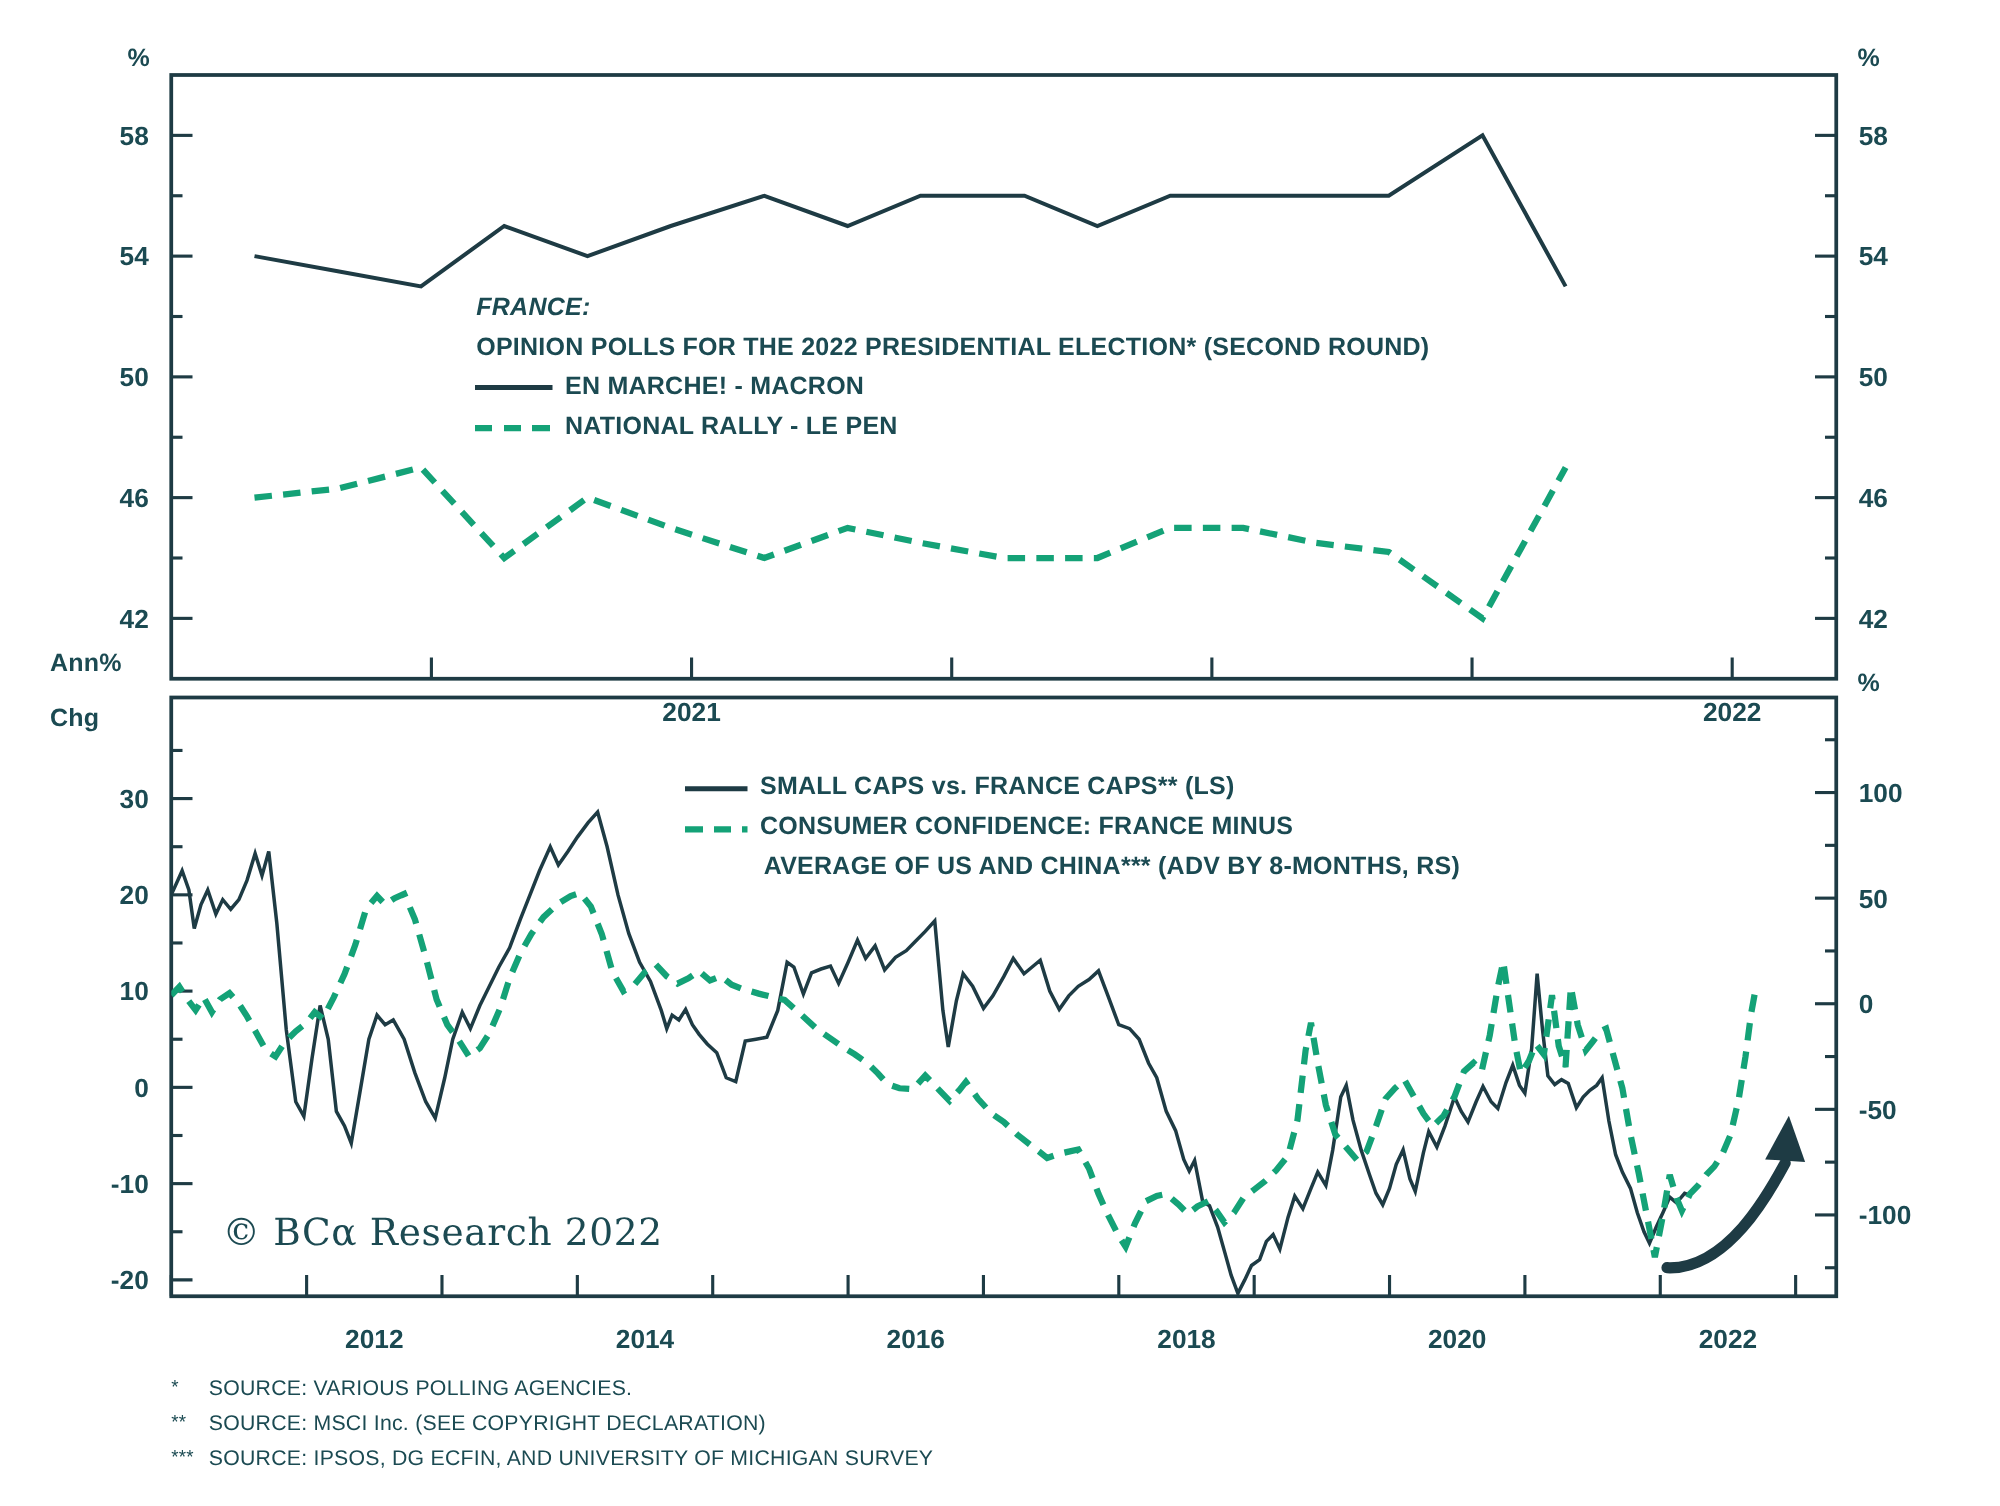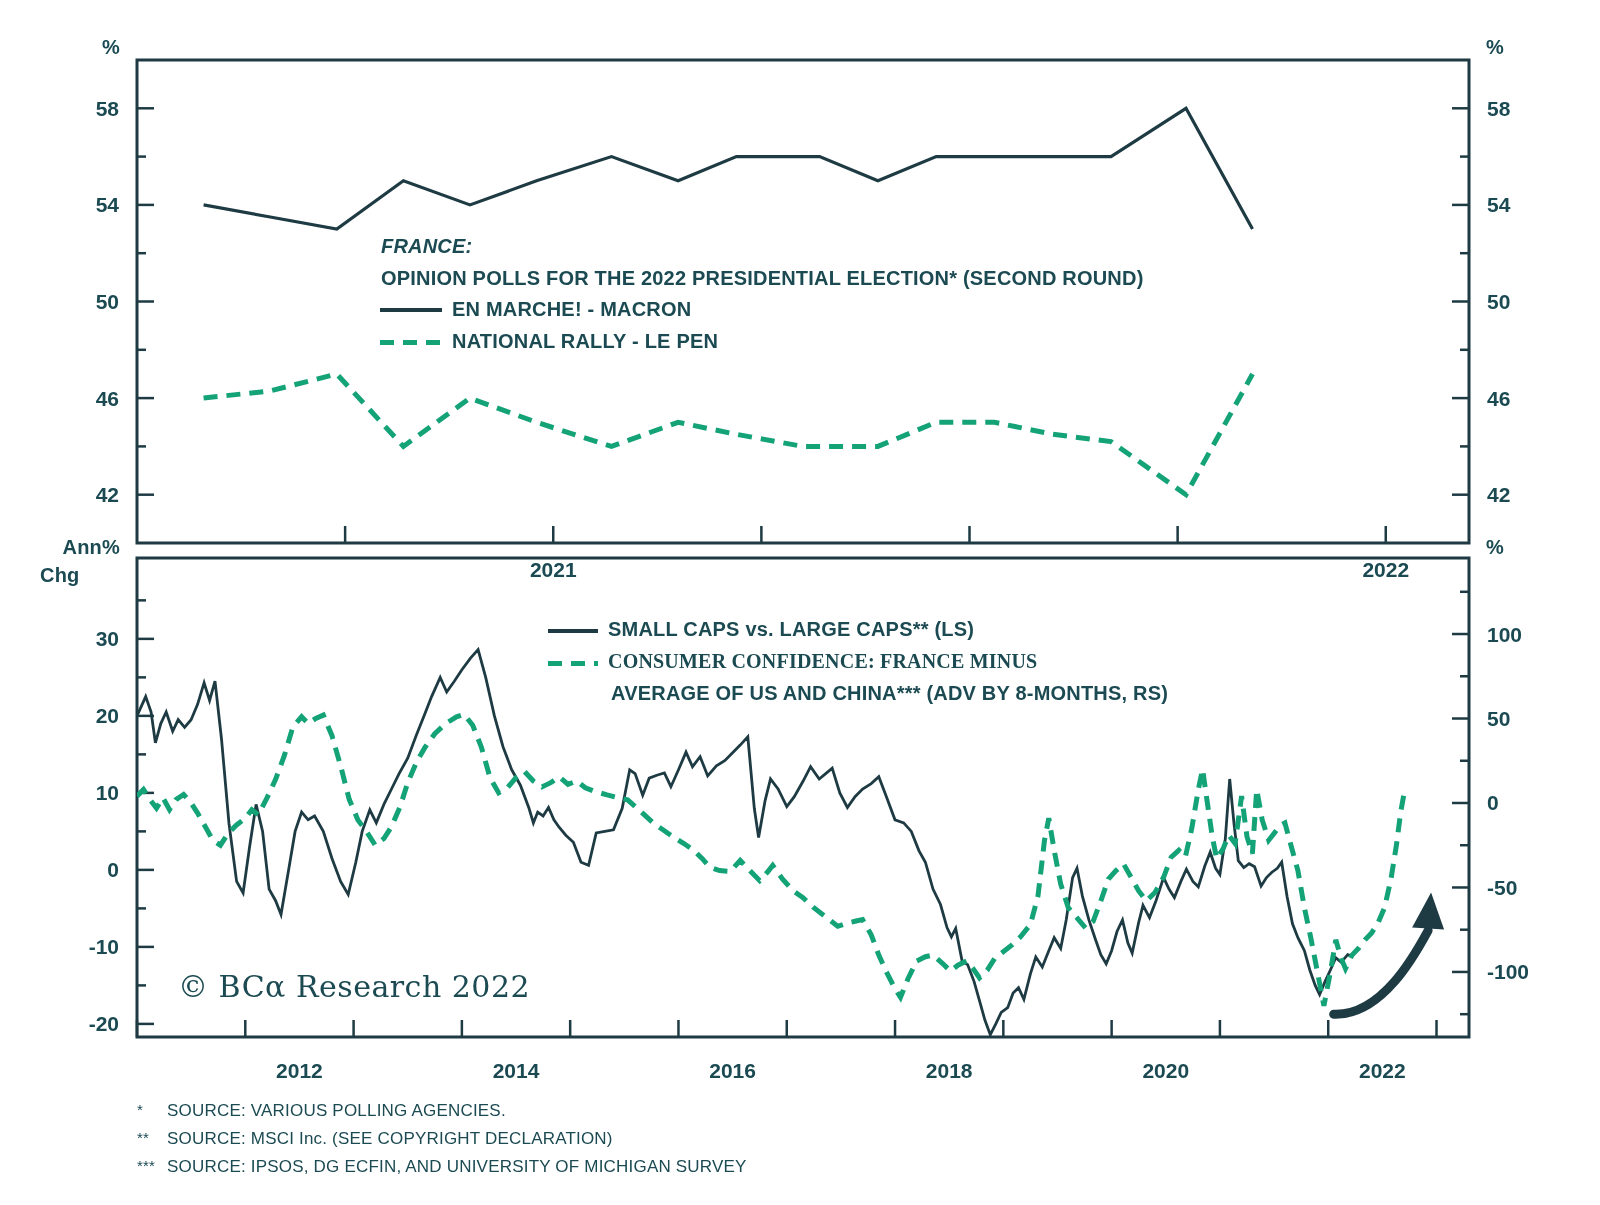--- a/index.html
+++ b/index.html
@@ -156,28 +156,28 @@
   <div class="lbl unit" style="left:1486px;top:36px;">%</div>
 
   <div class="lbl t20" style="left:381px;top:235px;font-style:italic;">FRANCE:</div>
   <div class="lbl t20" style="left:381px;top:267px;">OPINION POLLS FOR THE 2022 PRESIDENTIAL ELECTION* (SECOND ROUND)</div>
 
   <div class="swatch swatch-solid" style="left:380px;top:308px;width:62px;"></div>
   <div class="lbl t20" style="left:452px;top:298px;">EN MARCHE! - MACRON</div>
   <div class="swatch swatch-dash" style="left:380px;top:340px;width:62px;"></div>
   <div class="lbl t20" style="left:452px;top:330px;">NATIONAL RALLY - LE PEN</div>
 
-  <div class="lbl unit" style="left:40px;top:536px;width:80px;text-align:right;">Ann%</div>
+  <div class="lbl unit" style="left:40px;top:520px;width:80px;">Ann%</div>
   <div class="lbl unit" style="left:40px;top:564px;width:80px;text-align:left;">Chg</div>
   <div class="lbl unit" style="left:1486px;top:536px;">%</div>
 
   <div class="swatch swatch-solid" style="left:548px;top:629px;width:50px;height:3.5px;"></div>
-  <div class="lbl t20" style="left:608px;top:618px;">SMALL CAPS vs. LARGE CAPS** (LS)</div>
+  <div class="lbl t20" style="left:608px;top:618px;">SMALL CAPS vs. FRANCE CAPS** (LS)</div>
   <div class="swatch swatch-dash" style="left:548px;top:661px;width:50px;"></div>
-  <div class="lbl t20" style="left:608px;top:650px;font-family:Liberation Serif, serif;">CONSUMER CONFIDENCE: FRANCE MINUS</div>
+  <div class="lbl t20" style="left:608px;top:650px;">CONSUMER CONFIDENCE: FRANCE MINUS</div>
   <div class="lbl t20" style="left:577px;top:682px;margin-left:34px;">AVERAGE OF US AND CHINA*** (ADV BY 8-MONTHS, RS)</div>
 
   <div class="copyright" style="left:178px;top:944px;">© BCα Research 2022</div>
 
   <div class="footnote" style="left:137px;top:1101px;">
     <span class="fm">*</span><span>SOURCE: VARIOUS POLLING AGENCIES.</span>
   </div>
   <div class="footnote" style="left:137px;top:1129px;">
     <span class="fm">**</span><span>SOURCE: MSCI Inc. (SEE COPYRIGHT DECLARATION)</span>
   </div>

